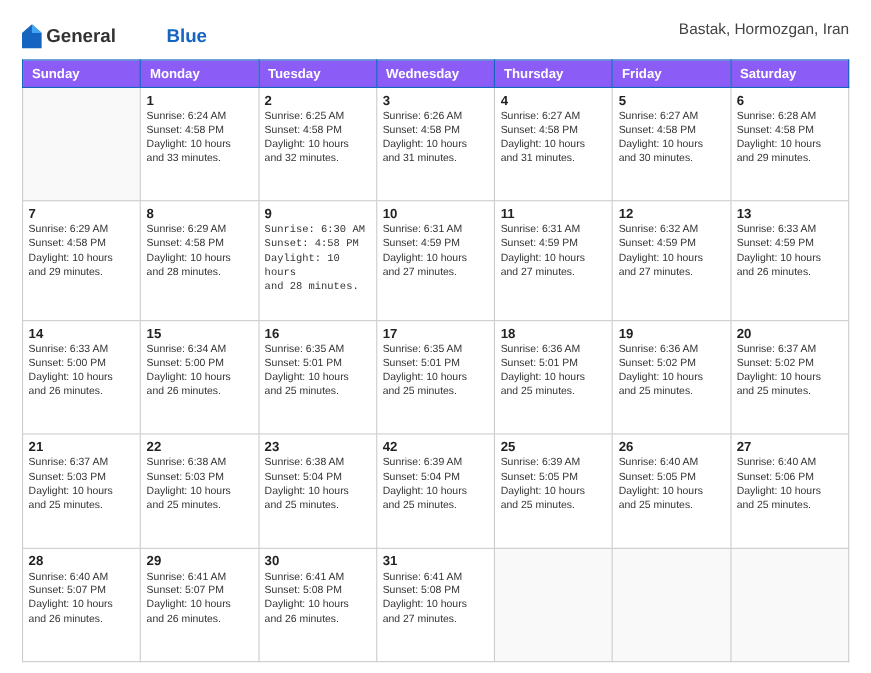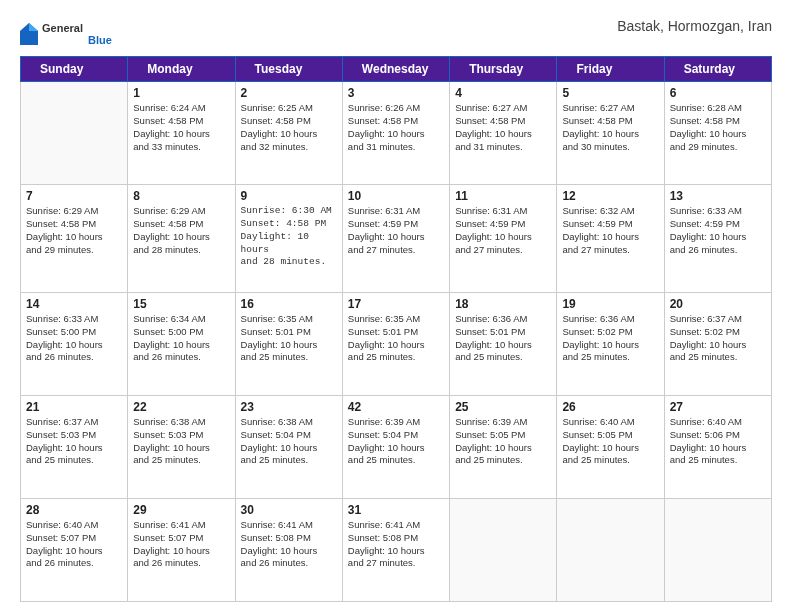--- a/index.html
+++ b/index.html
@@ -23,22 +23,22 @@
       justify-content: space-between;
       margin-bottom: 10px;
     }
     .logo {
       display: flex;
       align-items: center;
       margin-top: 4px;
     }
     .logo-text {
       display: flex;
-      flex-direction: column;
-      font-size: 11px;
+      flex-direction: row;
+      font-size: 17px;
       font-weight: bold;
       line-height: 1.1;
     }
     .logo-general { color: #333; }
     .logo-blue { color: #1565c0; padding-left: 46px; }
     .logo-icon {
       width: 18px;
       height: 22px;
       margin-right: 4px;
     }
@@ -56,25 +56,25 @@
       color: #444;
     }
     .calendar {
       flex: 1;
       border: 1px solid #ccc;
       border-collapse: collapse;
       width: 100%;
       table-layout: fixed;
     }
     .calendar th {
-      background: #4c1d95;
+      background: #8b5cf6;
       color: #fff;
       font-size: 12px;
       font-weight: bold;
-      padding: 5px 19px;
+      padding: 5px 8px;
       text-align: left;
       border: 1px solid #1565c0;
     }
     .calendar td {
       border: 1px solid #ccc;
       vertical-align: top;
       padding: 4px 5px;
       font-size: 10px;
       color: #333;
       height: 85px;

